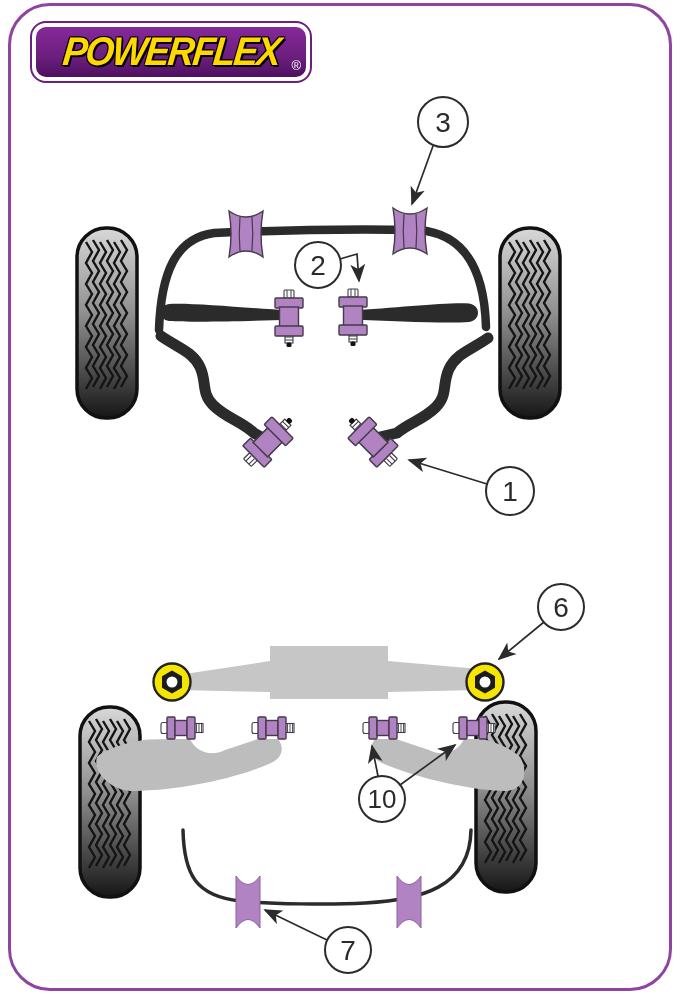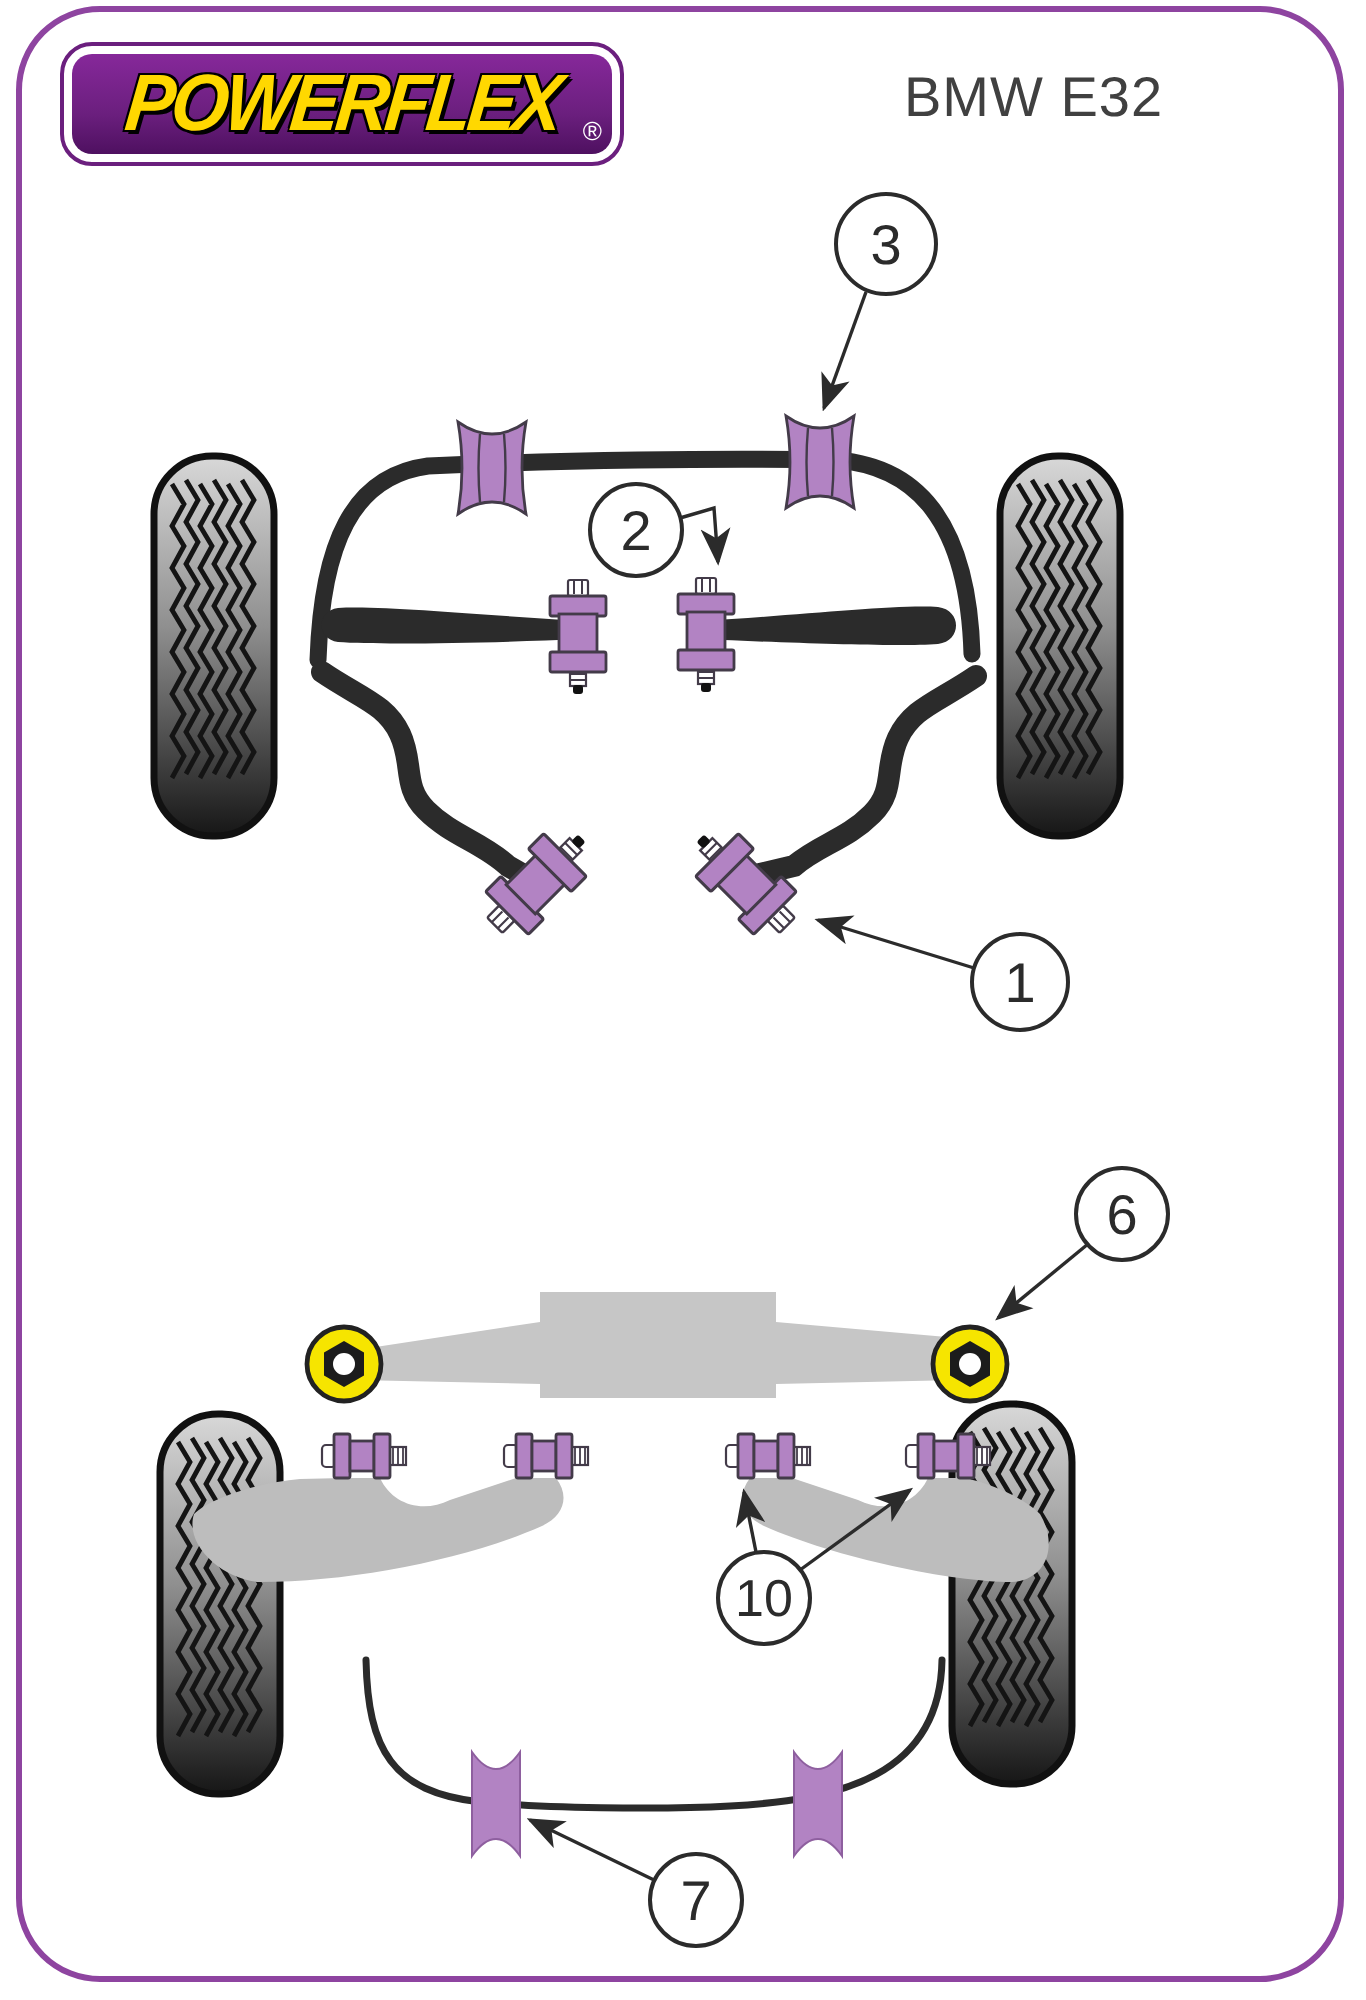--- a/index.html
+++ b/index.html
@@ -36,21 +36,20 @@
 <div class="page">
   <div class="page-border"></div>
 
   <div class="logo">
     <div class="logo-inner">
       <span class="logo-text">POWERFLEX</span>
       <span class="logo-reg">®</span>
     </div>
   </div>
 
-  <div class="title">BMW E32</div>
 
   <svg width="683" height="1000" viewBox="0 0 683 1000" style="position:absolute;left:0;top:0;">
     <defs>
       <linearGradient id="tireGrad" x1="0" y1="0" x2="0" y2="1">
         <stop offset="0" stop-color="#d8d8d8"></stop>
         <stop offset="0.45" stop-color="#8f8f8f"></stop>
         <stop offset="1" stop-color="#161616"></stop>
       </linearGradient>
       <marker id="ah" viewBox="0 0 10 8" refX="9" refY="4" markerWidth="11" markerHeight="9" orient="auto">
         <path d="M0,0 L10,4 L0,8 L2.6,4 Z" fill="#2b2b2b"></path>

